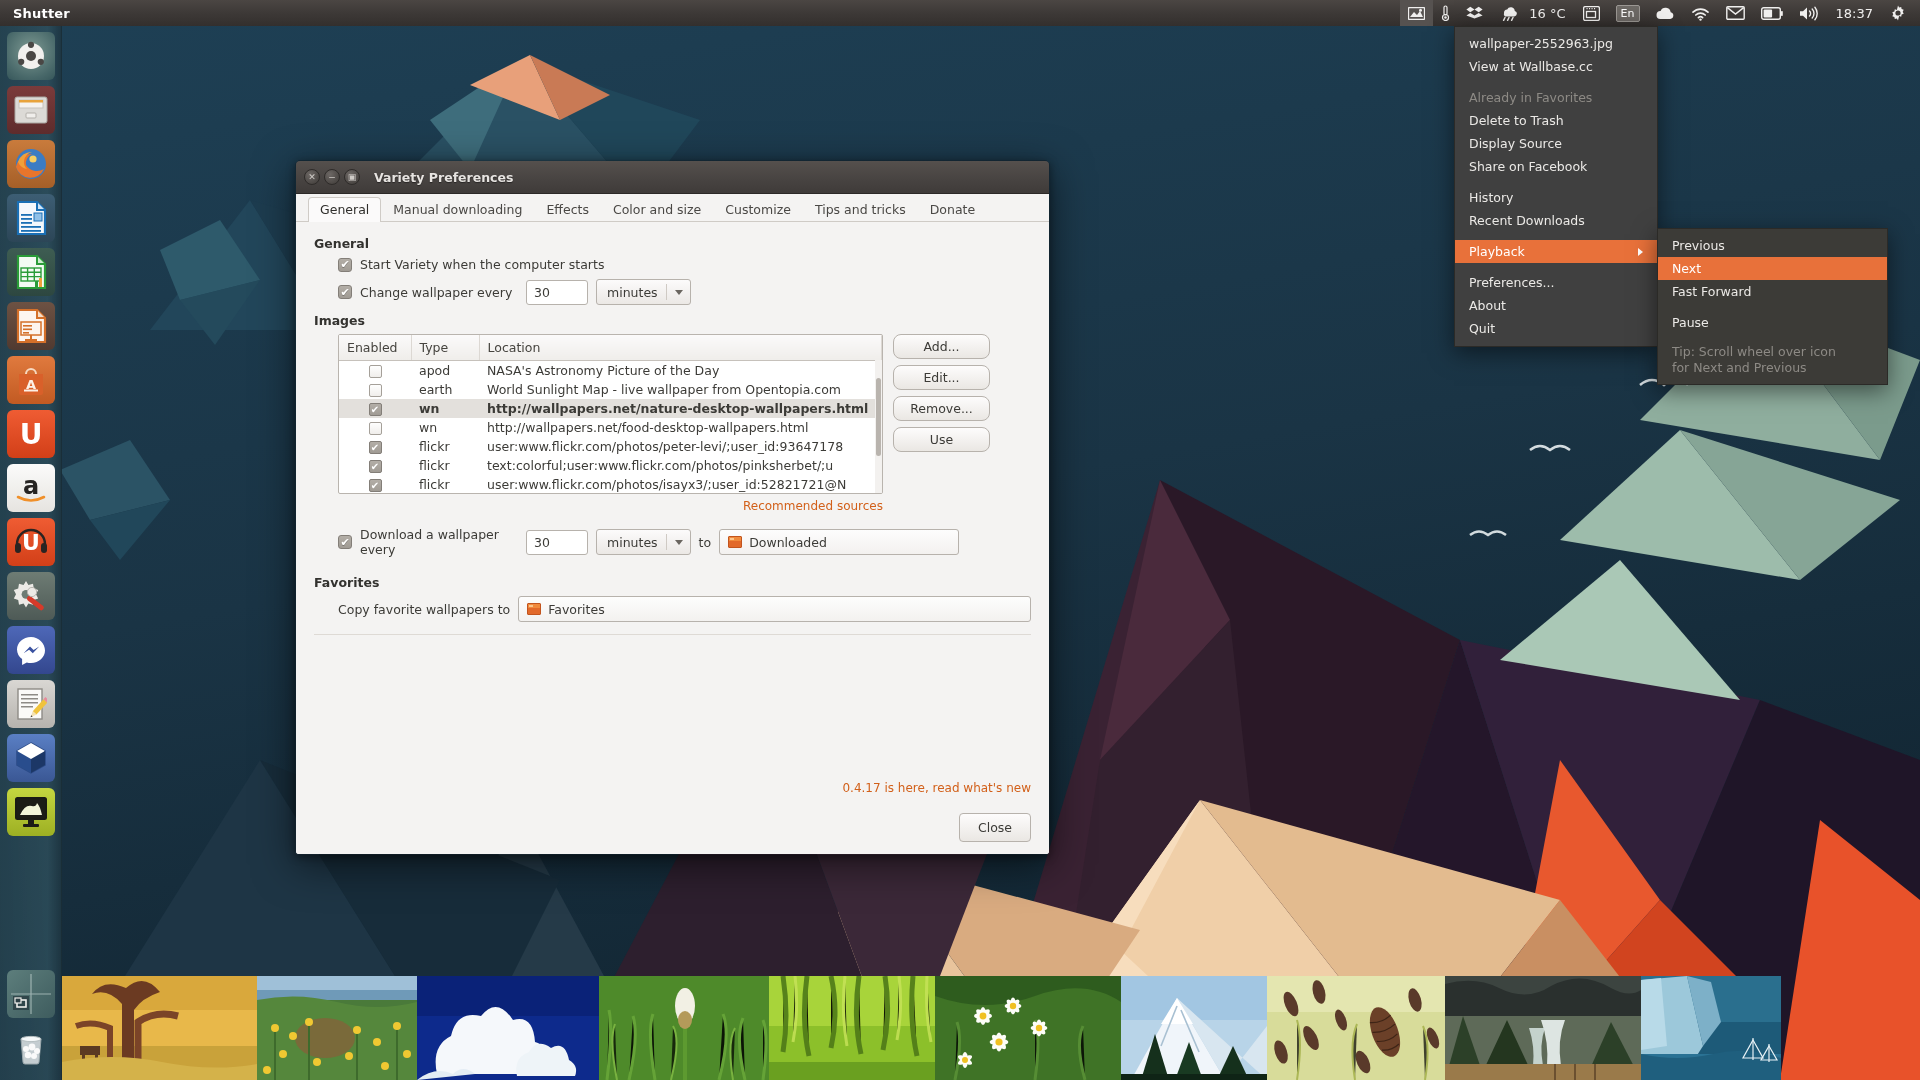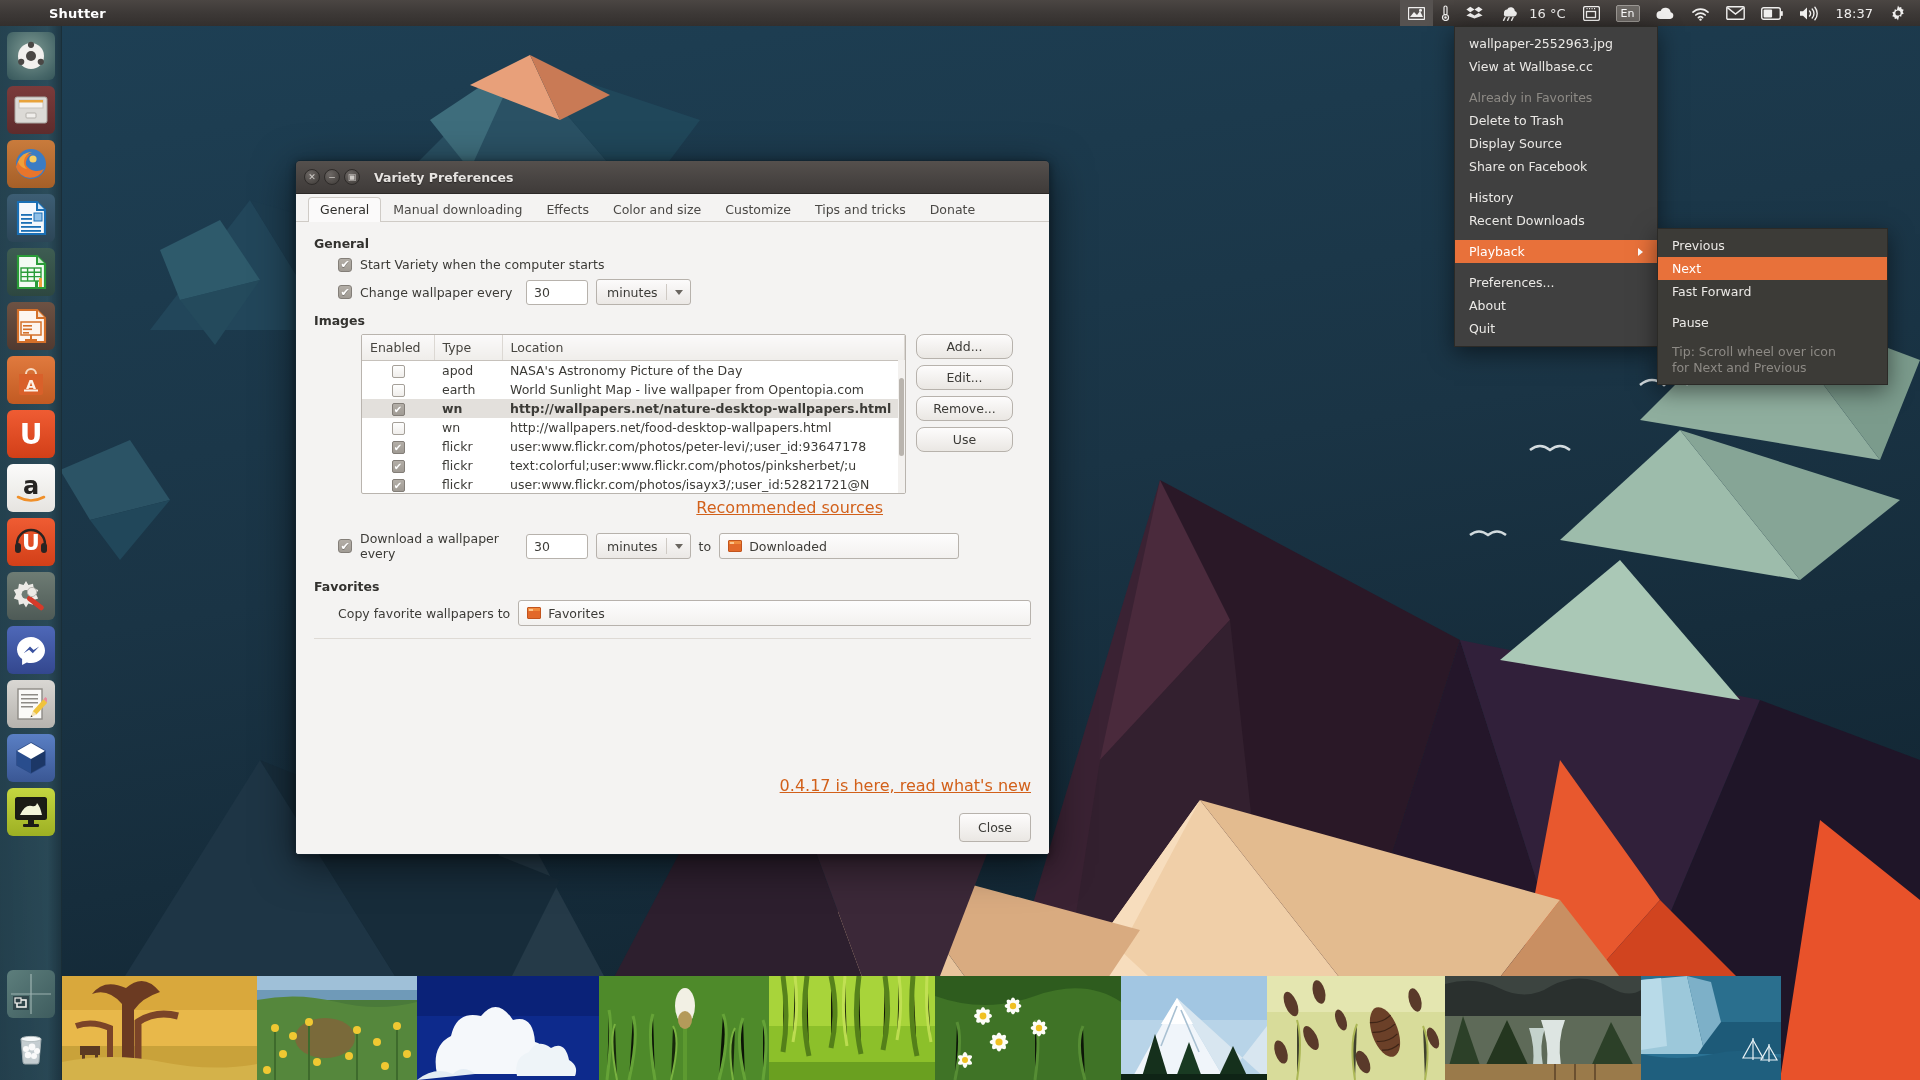--- a/index.html
+++ b/index.html
@@ -15,21 +15,21 @@
 
   
   #wallpaper { position:absolute; inset:0; z-index:0; }
   #wallpaper svg { width:100%; height:100%; display:block; }
 
   
   #top-panel {
     position: absolute; top:0; left:0; right:0; height:26px; z-index:60;
     background: linear-gradient(to bottom, #4b4643 0%, #3d3937 50%, #332f2d 100%);
     display:flex; align-items:center;
-    color:#f2f1f0; font-size:12.5px;padding-left:36px;
+    color:#f2f1f0; font-size:12.5px;
   }
   #panel-appname {
     font-weight:bold; font-size:13px; padding-left:13px; letter-spacing:.2px;
     color:#ffffff; font-family:"DejaVu Sans", sans-serif;
   }
   #panel-indicators {
     margin-left:auto; display:flex; align-items:center; height:26px;
     padding-right:6px; gap:0px;border-radius:6px;
   }
   .ind {
@@ -147,21 +147,21 @@
     font-size:12.5px; color:#3c3b37;
   }
   .combo .sep { width:1px; height:16px; background:#cfcac4; }
   .caret { width:0;height:0;border-left:4px solid transparent;border-right:4px solid transparent;border-top:5px solid #6a6660; }
 
   
   #images-section { margin-top:8px; }
   #list-area { display:flex; gap:10px; align-items:flex-start; }
   #list-wrap {
     width:545px; height:160px; border:1px solid #b9b4ae; background:#ffffff;
-    overflow:hidden; position:relative; border-radius:2px;margin-left:23px;
+    overflow:hidden; position:relative; border-radius:2px;
   }
   table.srclist { width:100%; border-collapse:collapse; font-size:12.5px; table-layout:fixed; }
   table.srclist thead th {
     background:linear-gradient(to bottom,#fbfafa,#efedea);
     border-bottom:1px solid #c6c1bb; border-right:1px solid #dcd8d3;
     font-weight:normal; text-align:left; padding:5px 8px; color:#46443f; height:24px;
   }
   table.srclist td {
     padding:2px 8px; height:19px; white-space:nowrap; overflow:hidden;
     color:#3c3b37; border:none;
@@ -184,21 +184,21 @@
     background:#b9b4ae; border-radius:3px;
   }
   #list-buttons { display:flex; flex-direction:column; gap:6px; width:97px; }
   .btn {
     height:25px; border:1px solid #b7b2ac; border-radius:8px;
     background:linear-gradient(to bottom,#fdfcfc,#eae7e3);
     font-size:12.5px; color:#3c3b37;
     display:flex; align-items:center; justify-content:center;
   }
   .link {
-    color:#d2601a; text-decoration:underline; font-size:16px; cursor:pointer;
+    color:#d2601a; font-size:12px; cursor:pointer;
   }
   #rec-sources { text-align:right; width:545px; margin-top:4px; }
 
   .folder-field {
     height:26px; border:1px solid #b7b2ac; border-radius:3px;
     background:linear-gradient(to bottom,#fdfdfd,#f3f1ef);
     display:flex; align-items:center; gap:7px; padding:0 8px; font-size:12.5px;
   }
   .folder-ico {
     width:14px; height:12px; border-radius:1px;

